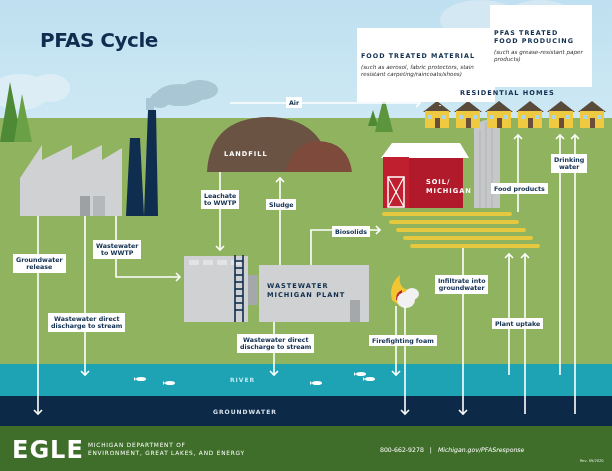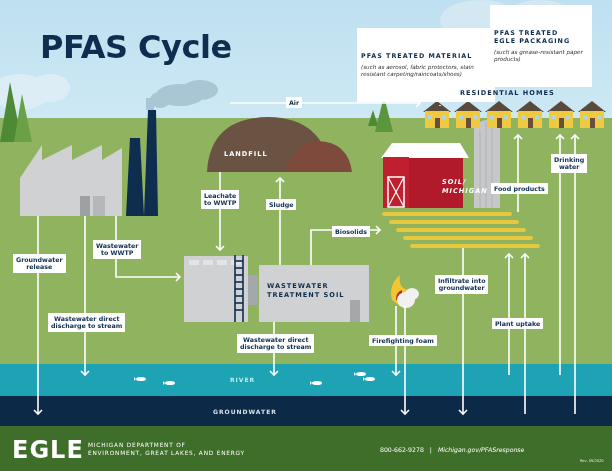--- a/index.html
+++ b/index.html
@@ -4,21 +4,21 @@
 <style>
   html,body{margin:0;padding:0;}
   body{width:612px;height:471px;overflow:hidden;font-family:"DejaVu Sans",sans-serif;background:#c4e3f1;}
   #stage{position:relative;width:612px;height:471px;overflow:hidden;}
   .abs{position:absolute;}
   .sky{left:0;top:0;width:612px;height:130px;background:linear-gradient(#bfe0f0,#cfe9f5);}
   .grass{left:0;top:118px;width:612px;height:246px;background:#8fb35f;}
   .river{left:0;top:364px;width:612px;height:32px;background:#1ea3b4;}
   .gw{left:0;top:396px;width:612px;height:30px;background:#0c2a48;}
   .footer{left:0;top:426px;width:612px;height:45px;background:#3f6e2a;}
-  .title{left:40px;top:28px;font-family:"DejaVu Sans",sans-serif;font-weight:bold;font-size:32px;color:#0f2e4f;letter-spacing:-0.5px;}
+  .title{left:40px;top:28px;font-family:"DejaVu Sans",sans-serif;font-weight:bold;font-size:20px;color:#0f2e4f;letter-spacing:-0.5px;}
   .lbl{position:absolute;background:#fff;color:#0f2e4f;font-family:"DejaVu Sans",sans-serif;font-weight:bold;font-size:6.3px;line-height:7.3px;text-align:center;padding:2px 3px;white-space:nowrap;}
   .caps{position:absolute;font-family:"DejaVu Sans",sans-serif;font-weight:bold;font-size:6.6px;letter-spacing:1px;line-height:8.5px;white-space:nowrap;}
   .infobox{position:absolute;background:#fff;text-align:left;color:#0f2e4f;padding:24px 4px;}
   .infobox .h{font-weight:bold;font-size:6.4px;letter-spacing:1px;line-height:8px;}
   .infobox .s{font-style:italic;font-size:5.6px;line-height:7px;color:#333;margin-top:4px;}
   svg{position:absolute;left:0;top:0;}
   .foot-text{position:absolute;color:#fff;font-family:"DejaVu Sans",sans-serif;}
 </style>
 </head>
 <body>
@@ -217,38 +217,38 @@
         <polyline points="509,375 509,254"></polyline>
         <polyline points="505,258 509,254 513,258"></polyline>
         <polyline points="525,414 525,254"></polyline>
         <polyline points="521,258 525,254 529,258"></polyline>
       </g>
   </svg>
 
   <div class="abs title">PFAS Cycle</div>
 
   <div class="infobox" style="left:357px;top:28px;width:130px;">
-    <div class="h">PFAS TREATED MATERIAL</div>
+    <div class="h">FOOD TREATED MATERIAL</div>
     <div class="s">(such as aerosol, fabric protectors, stain resistant carpeting/raincoats/shoes)</div>
   </div>
   <div class="infobox" style="left:490px;top:5px;width:94px;">
     <div class="h">PFAS TREATED</div>
-    <div class="h">EGLE PACKAGING</div>
+    <div class="h">FOOD PRODUCING</div>
     <div class="s">(such as grease-resistant paper products)</div>
   </div>
 
   <div class="caps" style="left:445px;top:89px;color:#0f2e4f;padding-left:15px;">RESIDENTIAL HOMES</div>
   <div class="caps" style="left:224px;top:150px;color:#ffffff;">LANDFILL</div>
-  <div class="caps" style="left:442px;top:178px;color:#ffffff;font-style:italic;">
+  <div class="caps" style="left:426px;top:178px;color:#ffffff;">
     <div>SOIL/</div>
     <div>MICHIGAN</div>
   </div>
   <div class="caps" style="left:267px;top:282px;color:#0f2e4f;">
     <div>WASTEWATER</div>
-    <div>TREATMENT SOIL</div>
+    <div>MICHIGAN PLANT</div>
   </div>
   <div class="caps" style="left:230px;top:376px;color:#bfeaf0;font-size:6px;">RIVER</div>
   <div class="caps" style="left:213px;top:408px;color:#d8e2ea;font-size:6px;">GROUNDWATER</div>
 
   <div class="lbl" style="left:286px;top:97px;">Air</div>
   <div class="lbl" style="left:13px;top:254px;">
     <div>Groundwater</div>
     <div>release</div>
   </div>
   <div class="lbl" style="left:93px;top:240px;">

